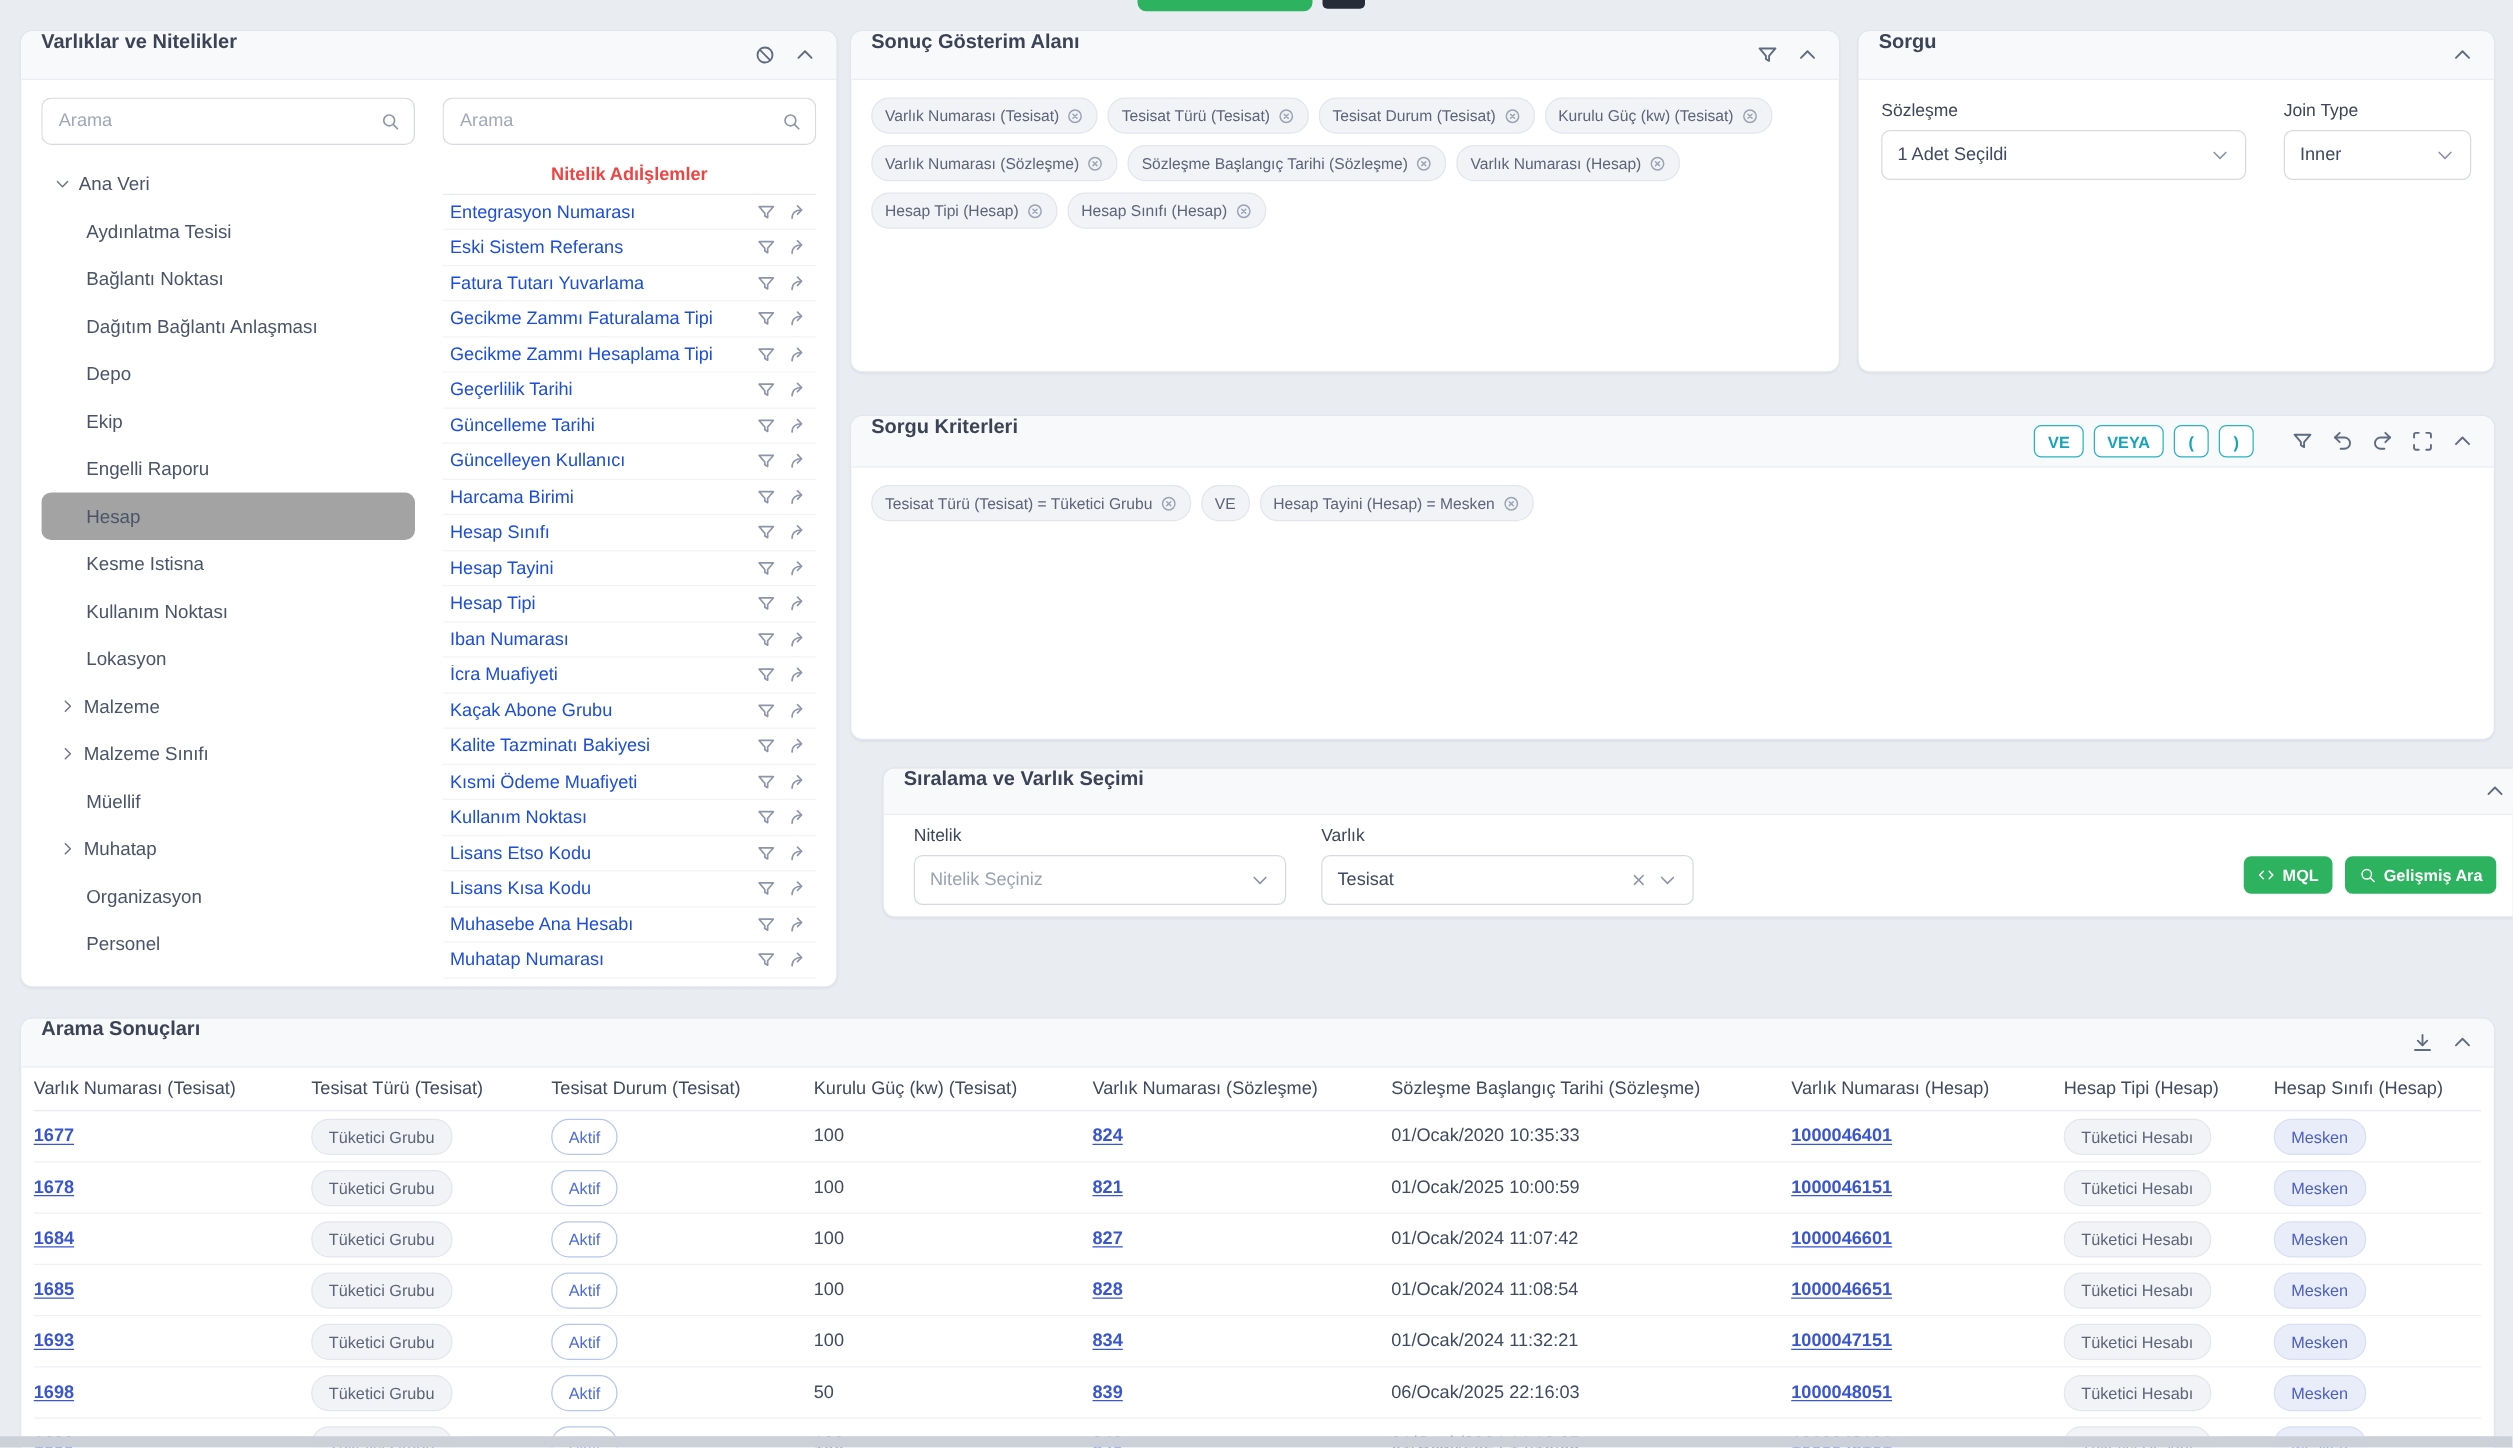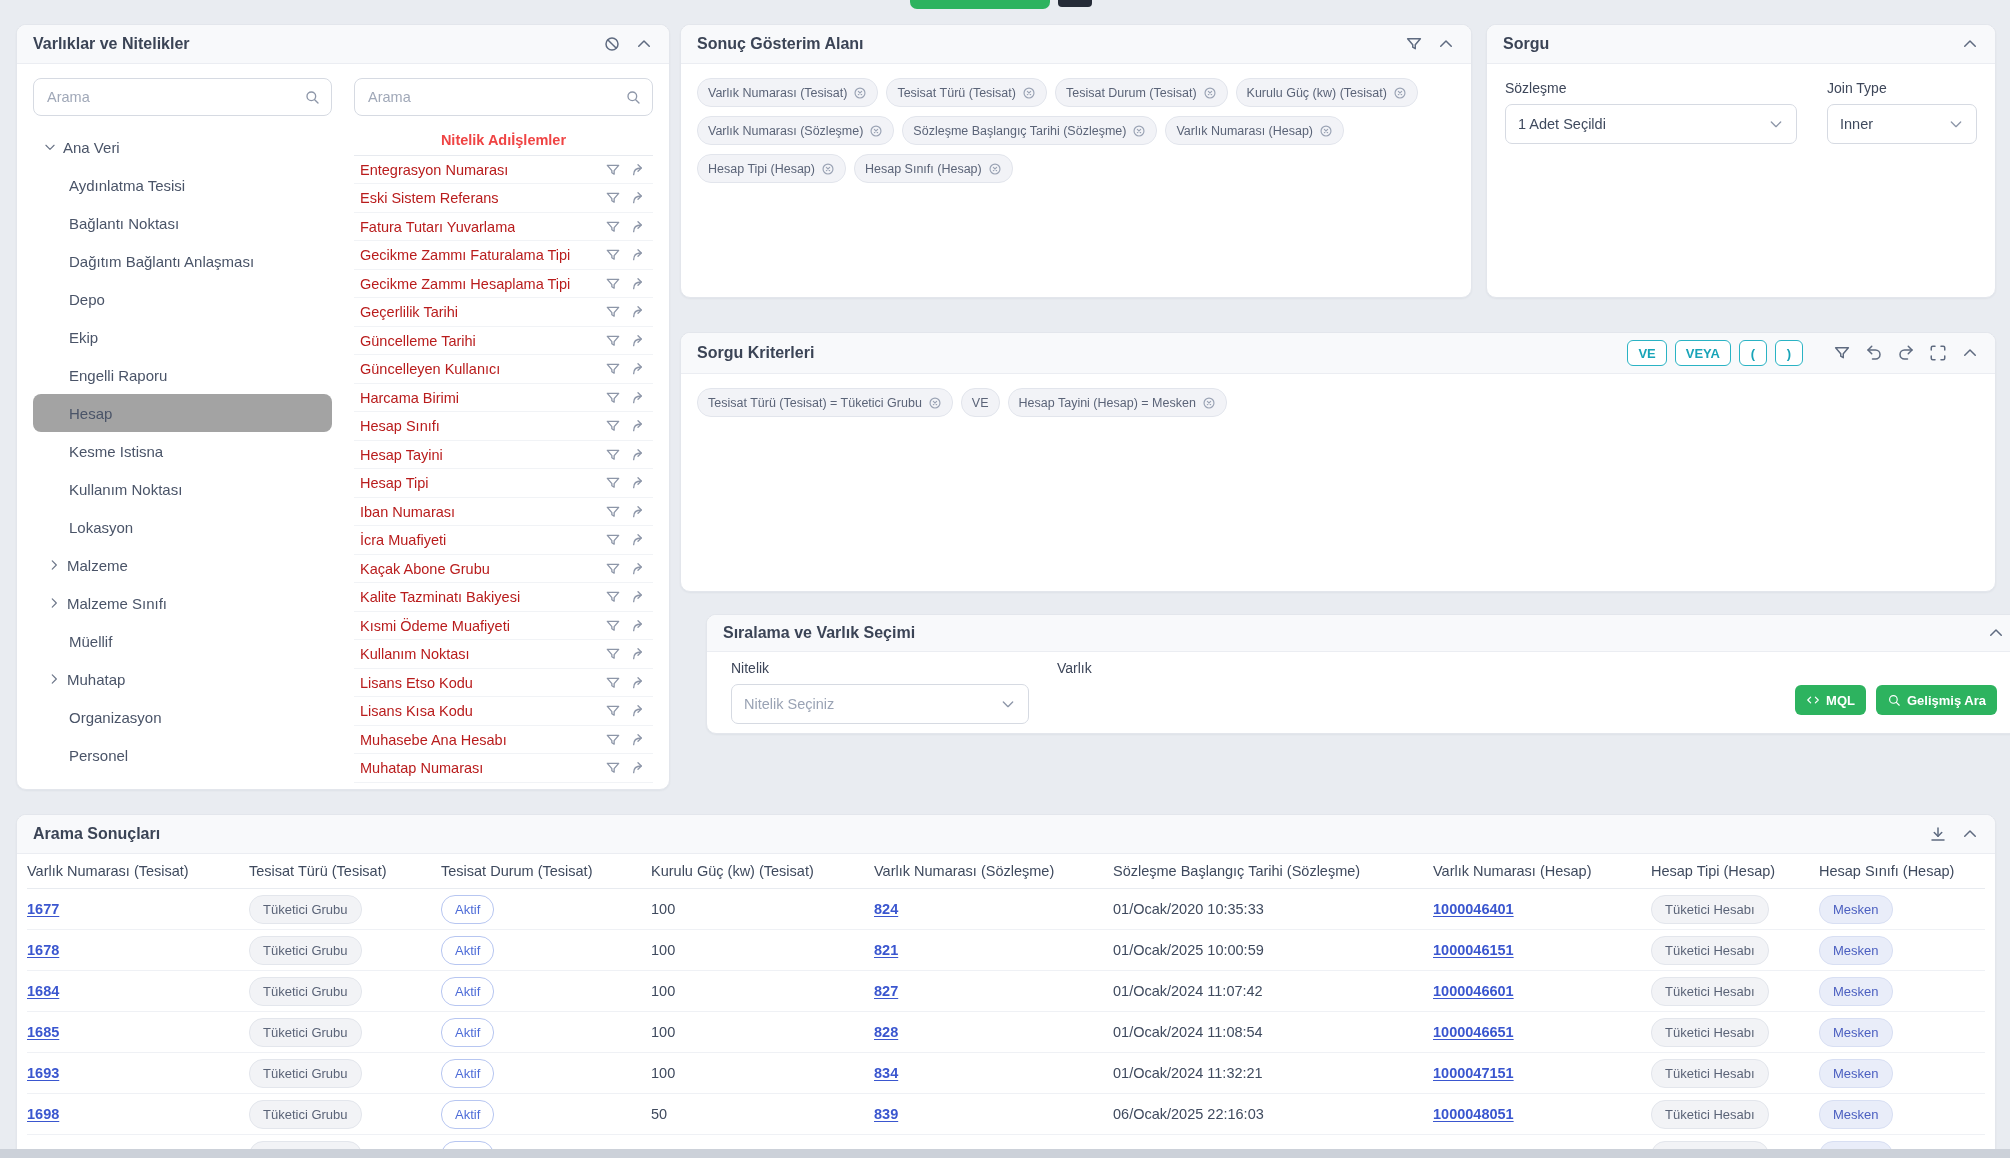--- a/index.html
+++ b/index.html
@@ -3,21 +3,21 @@
 <meta charset="utf-8">
 <style>
   html,body{margin:0;padding:0}
   body{
     width:2010px;height:1158px;position:relative;overflow:hidden;
     background:#e9ecf1;color:#3f4a5e;
     font-family:"Liberation Sans", sans-serif;font-size:14.5px;
   }
   .panel{position:absolute;background:#fff;border:1px solid #e3e6ec;border-radius:10px;
     box-shadow:0 1px 2px rgba(20,30,50,.05);overflow:hidden}
-  .phead{height:38px;display:flex;align-items:center;gap:14px;padding:0 16px;
+  .phead{height:38px;display:flex;gap:14px;padding:0 16px;
     background:#f8f9fb;border-bottom:1px solid #ebedf2}
   .ptitle{font-size:16px;font-weight:700;color:#3b4456;white-space:nowrap}
   .pctrl{margin-left:auto;display:flex;align-items:center;gap:14px;color:#5f6b80}
 
   .ic{fill:none;stroke:currentColor;stroke-width:2;stroke-linecap:round;stroke-linejoin:round;display:block}
   .ic18{width:18px;height:18px}.ic16{width:16px;height:16px}.ic14{width:14px;height:14px}
   .muted{color:#8d96a8}
 
   
   #entities-panel{left:16px;top:24px;width:652px;height:764px}
@@ -31,21 +31,21 @@
   .tree-row{height:38px;display:flex;align-items:center;gap:6px;padding-left:10px;border-radius:8px;
     font-size:15px;color:#4a5468;cursor:pointer;white-space:nowrap}
   .tree-row.child{padding-left:36px}
   .tree-row.child.has-toggle{padding-left:14px}
   .tree-row.selected{background:#a3a3a3}
   .tree-row .chev{color:#6b7588;display:flex}
   .attr-head{display:flex;justify-content:center;align-items:center;margin-top:10px;height:30px;
     padding:0 6px;border-bottom:1px solid #e7eaef;font-size:14.5px;font-weight:700;color:#ef4444}
   .attr-list{overflow:hidden}
   .attr-row{height:27.5px;display:flex;align-items:center;justify-content:space-between;
-    padding:0 6px;border-bottom:1px solid #f1f3f6;font-size:14.5px;color:#b91c1c}
+    padding:0 6px;border-bottom:1px solid #f1f3f6;font-size:14.5px;color:#1d4ed8}
   .attr-label{white-space:nowrap;overflow:hidden;text-overflow:ellipsis}
   .attr-actions{display:flex;gap:10px;color:#8d96a8;flex:none}
 
   
   .chips{display:flex;flex-wrap:wrap;gap:9px 8px;align-content:flex-start}
   .chip{height:27px;display:inline-flex;align-items:center;gap:6px;padding:0 10px;border-radius:14px;
     background:#f2f3f7;border:1px solid #e2e5ec;color:#5b6478;font-size:12.5px;white-space:nowrap}
   .chip .chip-x{color:#9aa3b4;display:flex;cursor:pointer}
   .chip.connector{padding:0 10px}
 
@@ -788,20 +788,31 @@
       <label>Nitelik</label>
       <div class="select">
         <span class="ph">Nitelik Seçiniz</span>
         <svg class="ic ic16 muted">
             <use href="#i-chev-down"></use>
           </svg>
       </div>
     </div>
     <div class="field sort-field">
       <label>Varlık</label>
+      <div class="select">
+        <span>Tesisat</span>
+        <span class="combo-icons">
+          <svg class="ic ic14">
+              <use href="#i-x"></use>
+            </svg>
+          <svg class="ic ic16">
+              <use href="#i-chev-down"></use>
+            </svg>
+        </span>
+      </div>
     </div>
     <div class="sort-actions">
       <button class="btn-green">
         <svg class="ic ic14">
             <use href="#i-code"></use>
           </svg>
         <span>MQL</span>
       </button>
       <button class="btn-green">
         <svg class="ic ic14">

